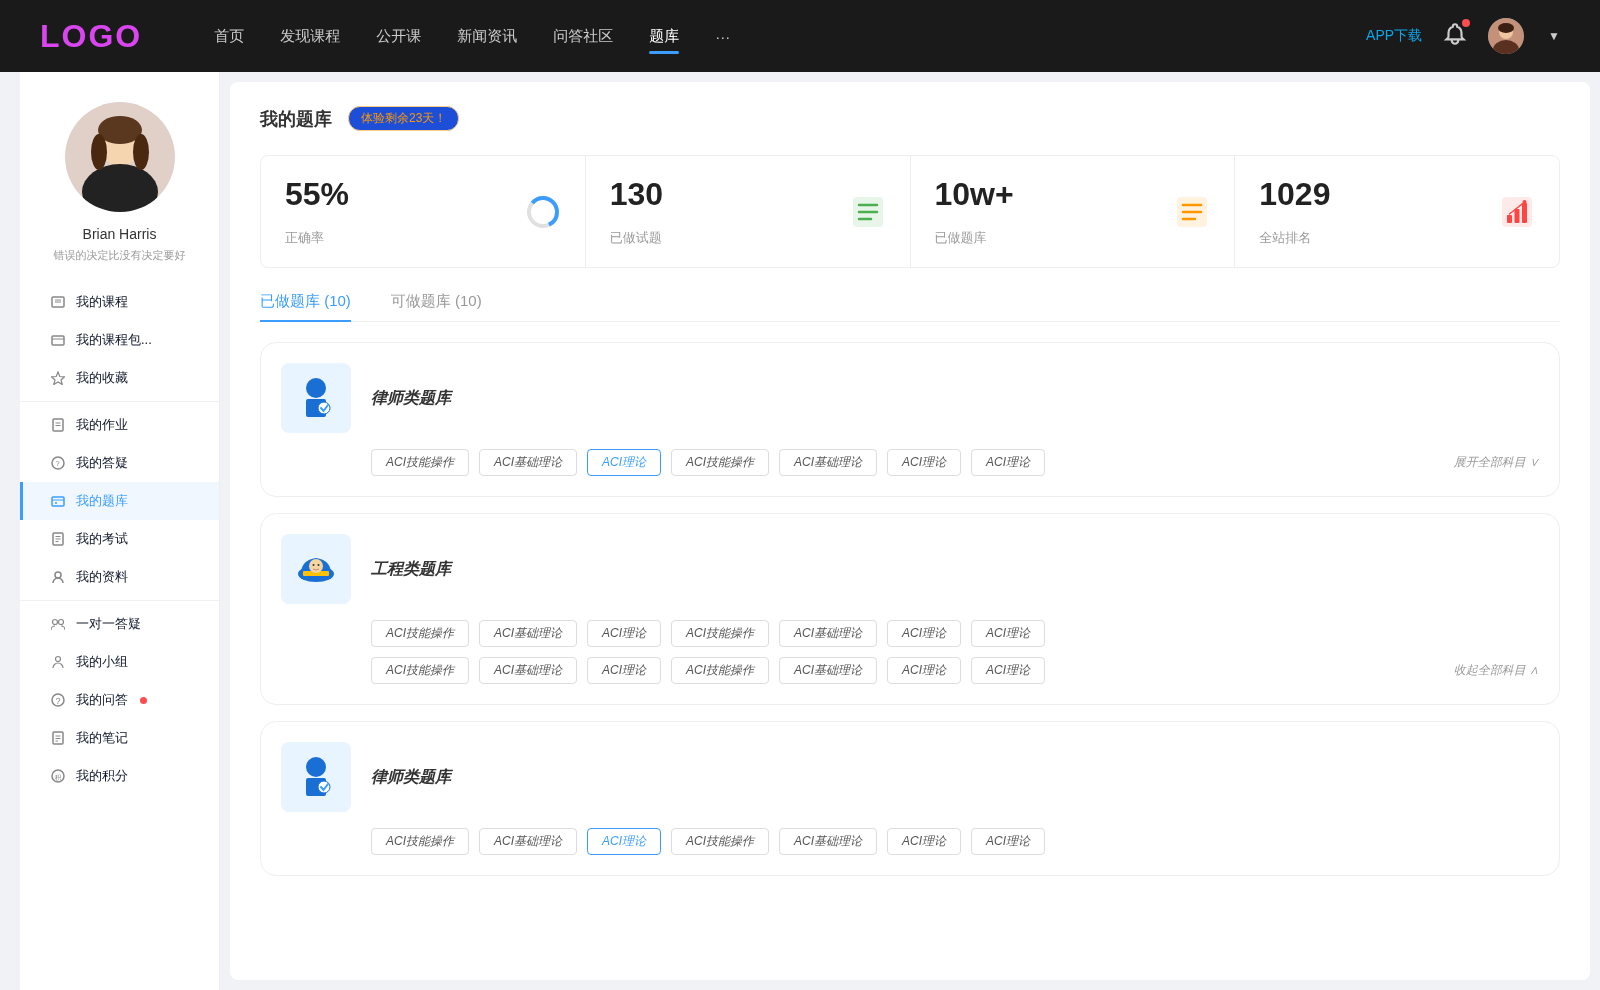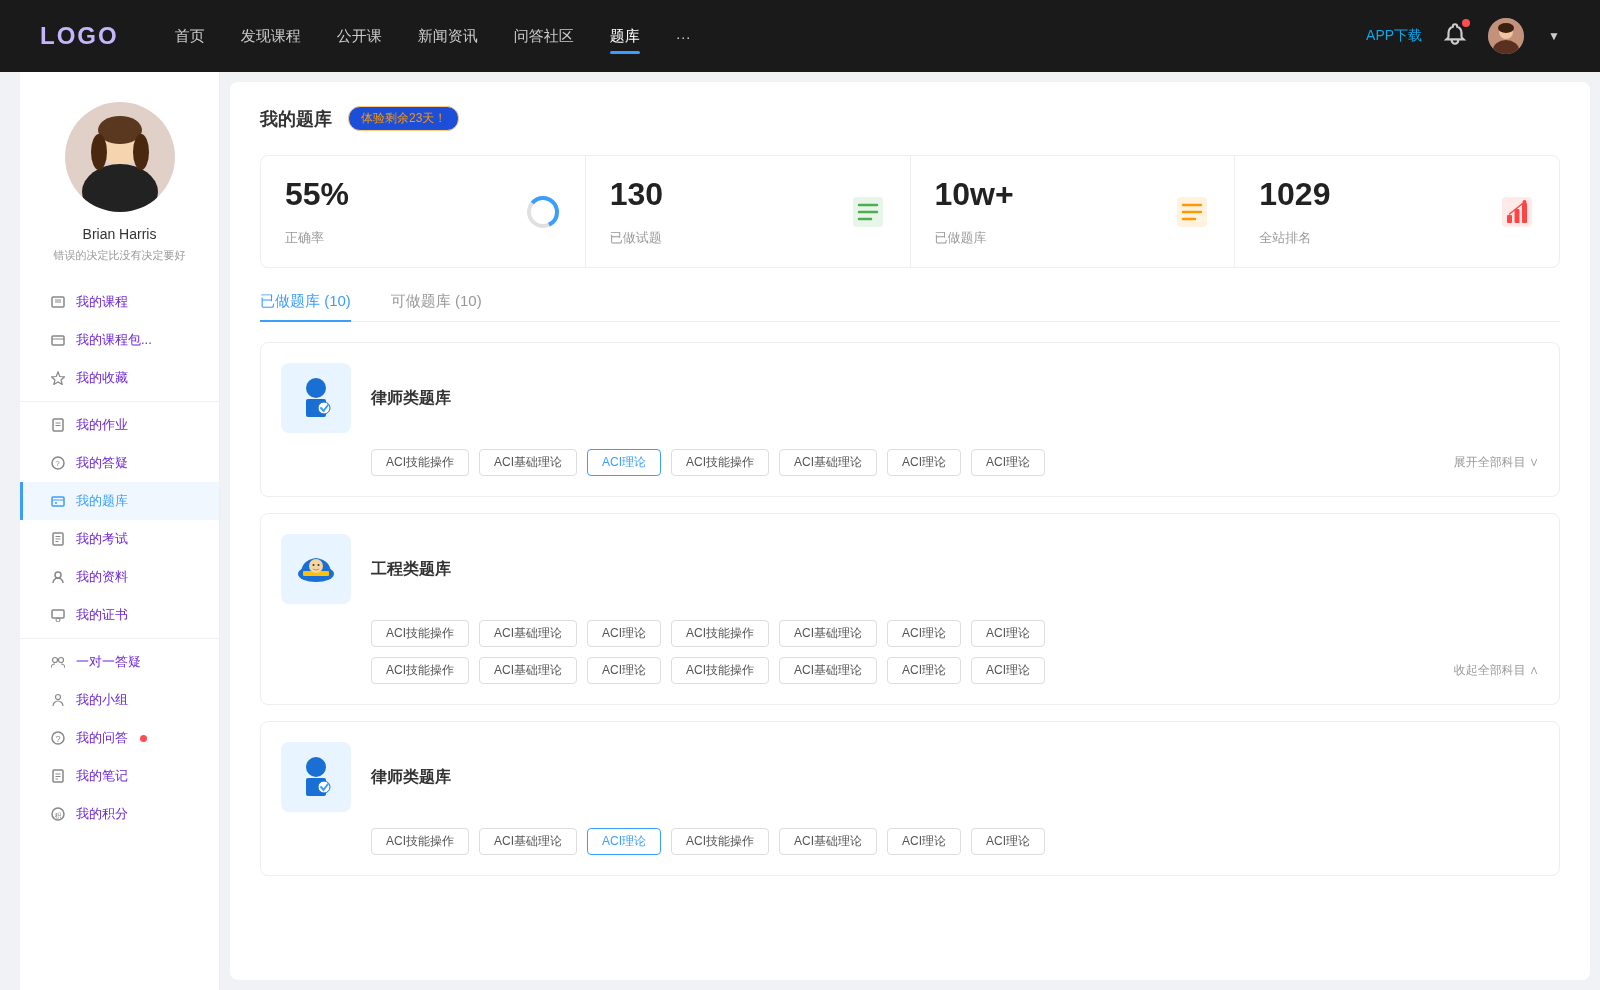--- a/index.html
+++ b/index.html
@@ -10,25 +10,25 @@
       background: #1a1a1a;
       height: 72px;
       display: flex;
       align-items: center;
       padding: 0 40px;
       position: fixed;
       top: 0; left: 0; right: 0;
       z-index: 100;
     }
     .navbar-logo {
-      color: #c4b5fd;
-      font-size: 24px;
+      color: #d946ef;
+      font-size: 32px;
       font-weight: bold;
       letter-spacing: 2px;
-      margin-right: 56px;
+      margin-right: 72px;
     }
     .navbar-nav {
       display: flex;
       align-items: center;
       gap: 36px;
       flex: 1;
     }
     .nav-item {
       color: #ccc;
       font-size: 15px;
@@ -142,21 +142,21 @@
     }
     .sidebar-menu {
       width: 100%;
     }
     .sidebar-menu-item {
       display: flex;
       align-items: center;
       gap: 10px;
       padding: 10px 30px;
       font-size: 13px;
-      color: #6d28d9;
+      color: #0f172a;
       cursor: pointer;
       position: relative;
     }
     .sidebar-menu-item.active {
       color: #3b9eff;
       background: #f0f7ff;
     }
     .sidebar-menu-item.active::before {
       content: '';
       position: absolute;
@@ -268,23 +268,24 @@
       position: absolute;
       bottom: -1px;
       left: 0; right: 0;
       height: 2px;
       background: #3b9eff;
     }
 
     
     .bank-card {
       border: 1px solid #eee;
-      border-radius: 8px;
+      border-radius: 16px;
       padding: 20px;
       margin-bottom: 16px;
+      font-style: italic;
     }
     .bank-card-header {
       display: flex;
       align-items: center;
       gap: 20px;
       margin-bottom: 16px;
     }
     .bank-icon {
       width: 70px;
       height: 70px;
@@ -472,29 +473,20 @@
       <div class="sidebar-menu-item">
         <div class="sidebar-menu-icon">
           <svg width="14" height="14" viewBox="0 0 14 14" fill="none">
               <circle cx="7" cy="5" r="3" stroke="#888" stroke-width="1.5"></circle>
               <path d="M2 13c0-2.761 2.239-5 5-5s5 2.239 5 5" stroke="#888" stroke-width="1.5" fill="none"></path>
             </svg>
         </div>
         <span>我的资料</span>
       </div>
 
-      <div class="sidebar-menu-item">
-        <div class="sidebar-menu-icon">
-          <svg width="14" height="14" viewBox="0 0 14 14" fill="none">
-              <rect x="1" y="2" width="12" height="8" rx="1" stroke="#888" stroke-width="1.5"></rect>
-              <circle cx="7" cy="12" r="2" stroke="#888" stroke-width="1"></circle>
-            </svg>
-        </div>
-        <span>我的证书</span>
-      </div>
       <div class="sidebar-divider"></div>
 
       <div class="sidebar-menu-item">
         <div class="sidebar-menu-icon">
           <svg width="14" height="14" viewBox="0 0 14 14" fill="none">
               <circle cx="4" cy="5" r="2.5" stroke="#888" stroke-width="1.2"></circle>
               <circle cx="10" cy="5" r="2.5" stroke="#888" stroke-width="1.2"></circle>
               <path d="M0 13c0-2.2 1.8-4 4-4" stroke="#888" stroke-width="1.2" fill="none"></path>
               <path d="M14 13c0-2.2-1.8-4-4-4" stroke="#888" stroke-width="1.2" fill="none"></path>
             </svg>

